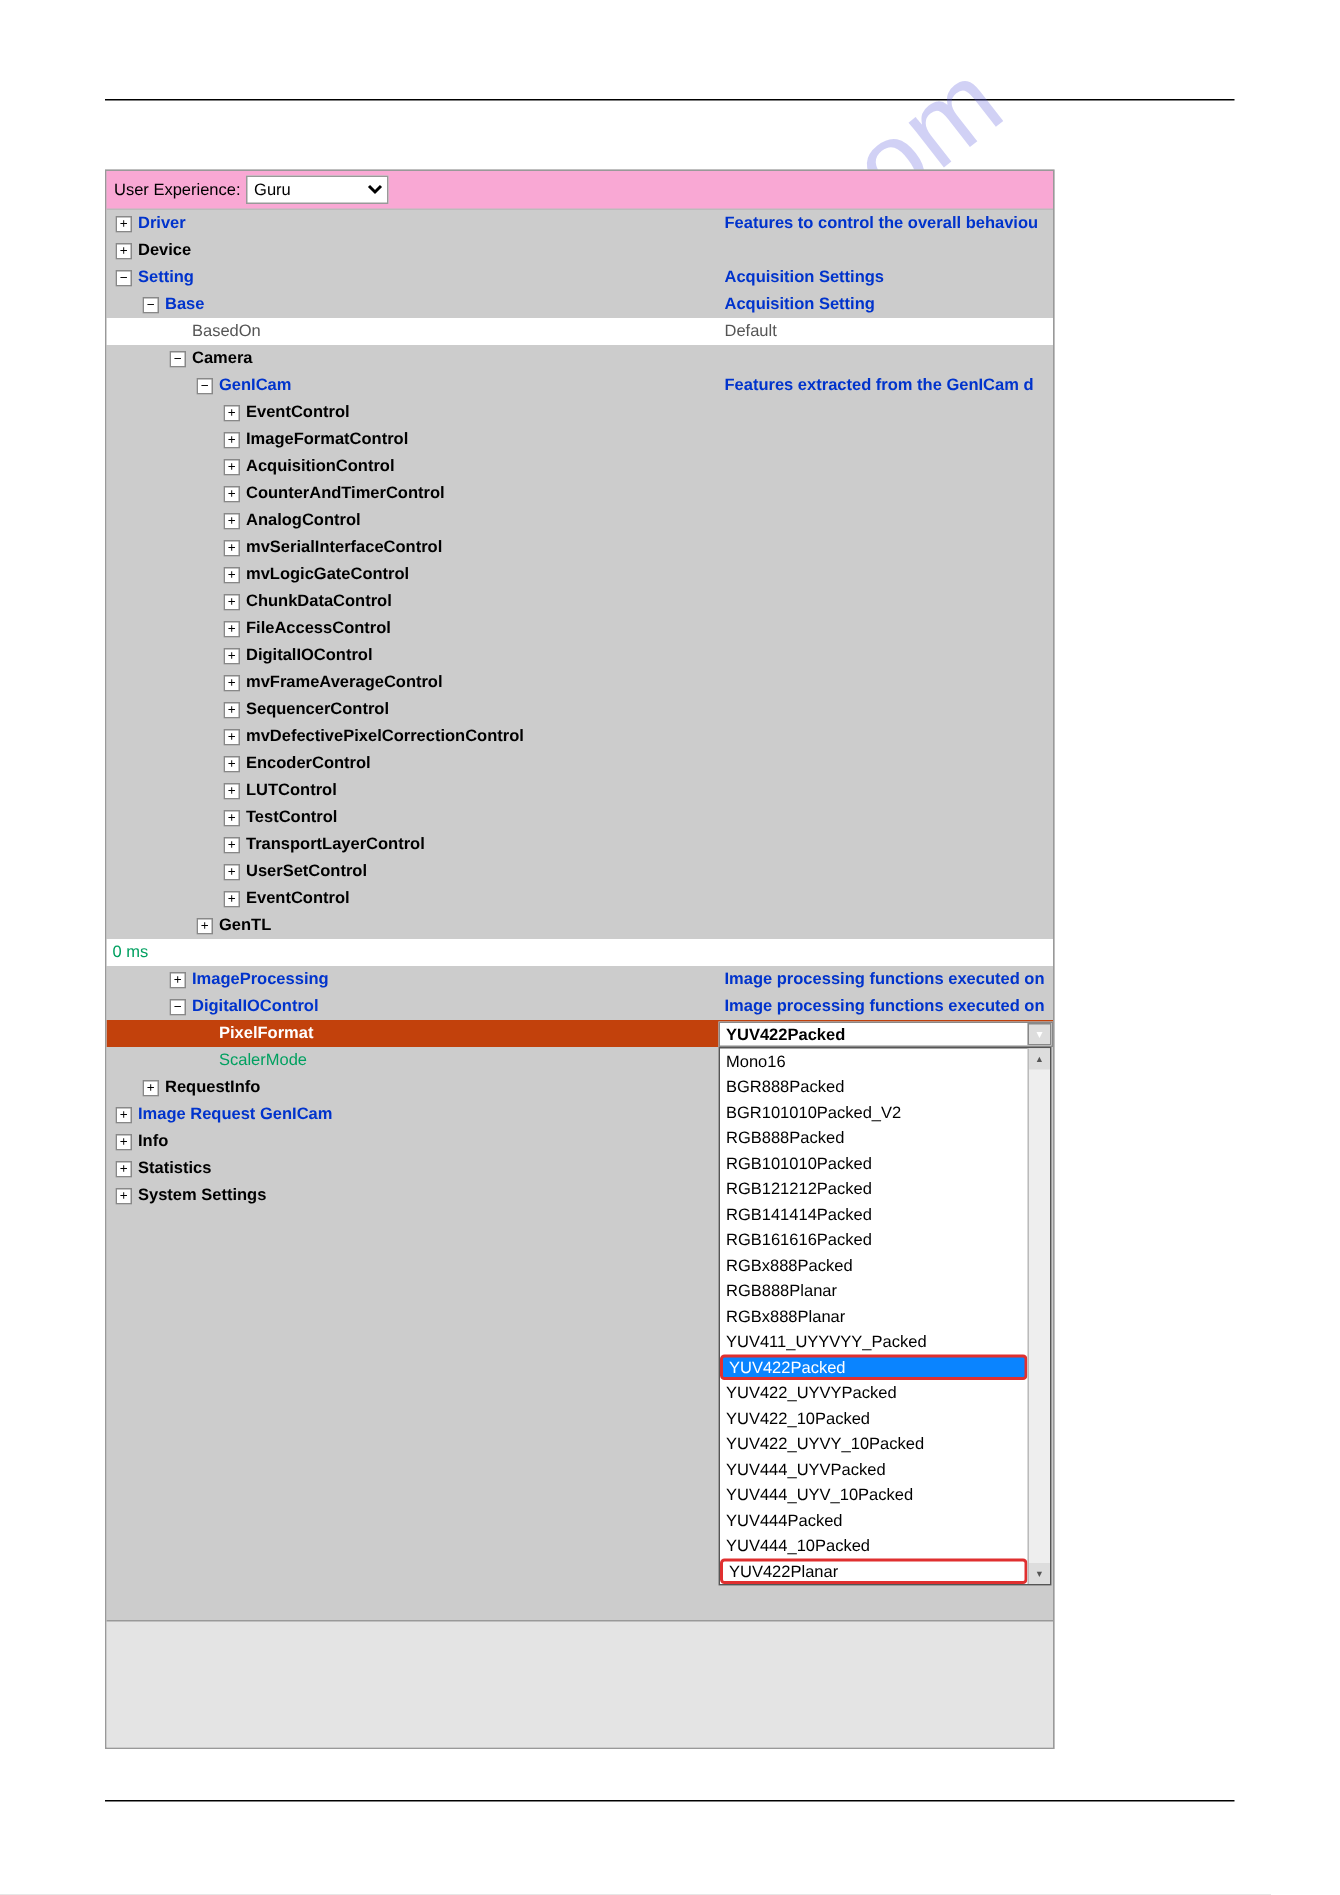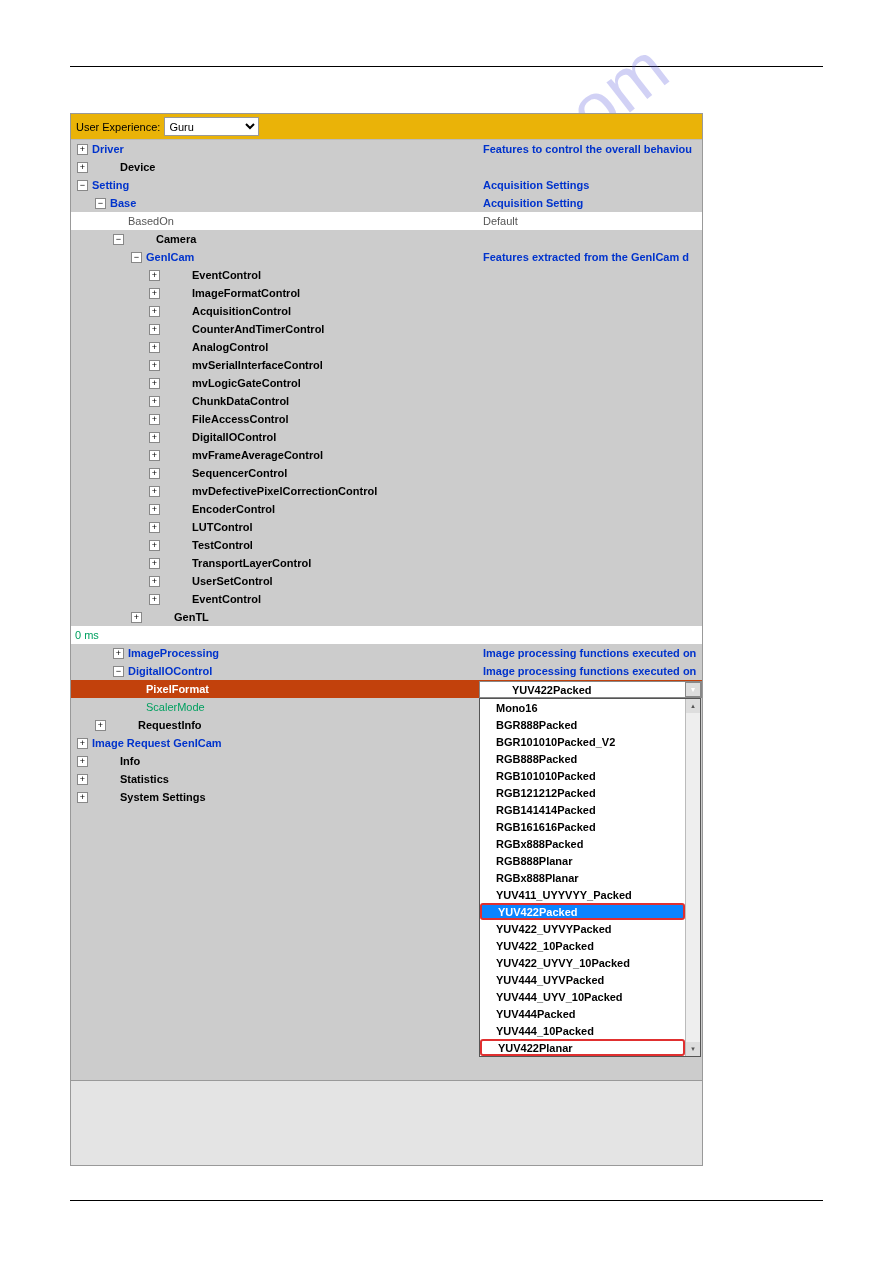--- a/index.html
+++ b/index.html
@@ -1,41 +1,41 @@
 <!DOCTYPE html>
 <html><head>
 <meta charset="utf-8">
 <style>
 * { box-sizing: border-box; margin: 0; padding: 0; font-family: "Segoe UI", Tahoma, sans-serif; font-size: 11px; }
 body { background: #fff; width: 893px; height: 1263px; position: relative; }
 .page-rule { position: absolute; left: 70px; right: 70px; height: 1px; background: #000; }
 .page-rule.top { top: 66px; }
 .page-rule.bottom { top: 1200px; }
 .app { position: absolute; left: 70px; top: 113px; width: 633px; border: 1px solid #999; background: #ccc; }
-.toolbar { background: #eab308; padding: 3px 5px; border-bottom: 1px solid #bbb; display: flex; align-items: center; gap: 4px; }
+.toolbar { background: #f9a8d4; padding: 3px 5px; border-bottom: 1px solid #bbb; display: flex; align-items: center; gap: 4px; }
 .toolbar select { font-size: 11px; width: 95px; height: 19px; background: #fff; border: 1px solid #999; }
 .tree-pane { background: #ccc; height: 940px; overflow: hidden; position: relative; }
 .tree { background: #ccc; }
 .row { display: flex; align-items: center; height: 18px; white-space: nowrap; }
 .label-col { width: 408px; display: flex; align-items: center; height: 100%; overflow: hidden; }
 .value-col { flex: 1; padding-left: 4px; display: flex; align-items: center; height: 100%; overflow: hidden; }
 .expander { width: 11px; height: 11px; min-width: 11px; background: #fff; border: 1px solid #888; display: inline-flex; align-items: center; justify-content: center; font-size: 9px; line-height: 1; margin-right: 4px; color: #000; }
 .spacer { display: inline-block; height: 1px; }
 .bold { font-weight: bold; }
 .blue { color: #0033cc; text-align: center; }
 .green { color: #00a060; }
-.black { color: #000; margin-left: 28px; }
+.black { color: #000; }
 .gray { color: #555; }
 .row-white { background: #fff; justify-content: space-between; }
 .row-sel { background: #c2410c; color: #fff; align-items: flex-end; }
 .row-sel .label-col span { color: #fff !important; }
 .value-col.sel-val { background: #fff; border: 1px solid #888; height: 17px; }
 .dd-arrow { width: 16px; height: 15px; background: #ddd; border: 1px solid #888; margin-left: auto; display: flex; align-items: center; justify-content: center; font-size: 8px; }
 .dropdown { position: absolute; left: 408px; width: 222px; background: #fff; border: 1px solid #555; }
-.dd-item { height: 17px; padding: 0 16px; display: flex; align-items: center; color: #000; font-weight: bold; }
+.dd-item { height: 17px; padding: 0 4px; display: flex; align-items: center; color: #000; }
 .dd-item.sel { background: #0a84ff; color: #fff; }
 .dd-item.red-ring { border: 2px solid #e03030; border-radius: 3px; height: 17px; }
 .dd-scroll { position: absolute; right: 0; top: 0; bottom: 0; width: 15px; background: #eee; border-left: 1px solid #bbb; }
 .dd-scroll .up, .dd-scroll .dn { height: 14px; display: flex; align-items: center; justify-content: center; font-size: 7px; color: #555; background: #ddd; }
 .dd-scroll .dn { position: absolute; bottom: 0; width: 100%; }
 .bottom-pane { background: #e4e4e4; border-top: 1px solid #999; height: 85px; }
 .watermark { position: absolute; left: 180px; top: 380px; font-size: 72px; color: rgba(90,90,220,0.28); transform: rotate(-38deg); transform-origin: 0 0; font-family: Arial, sans-serif; pointer-events: none; letter-spacing: 1px; }
 </style>
 </head>
 <body>

